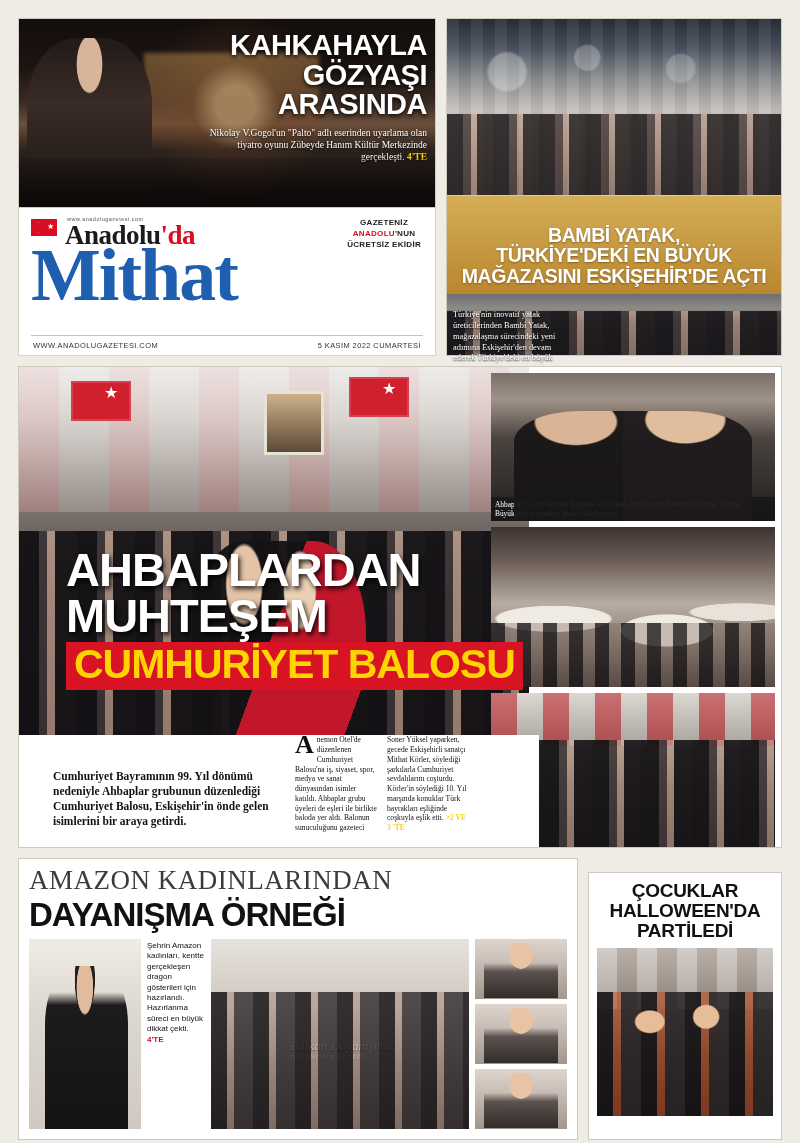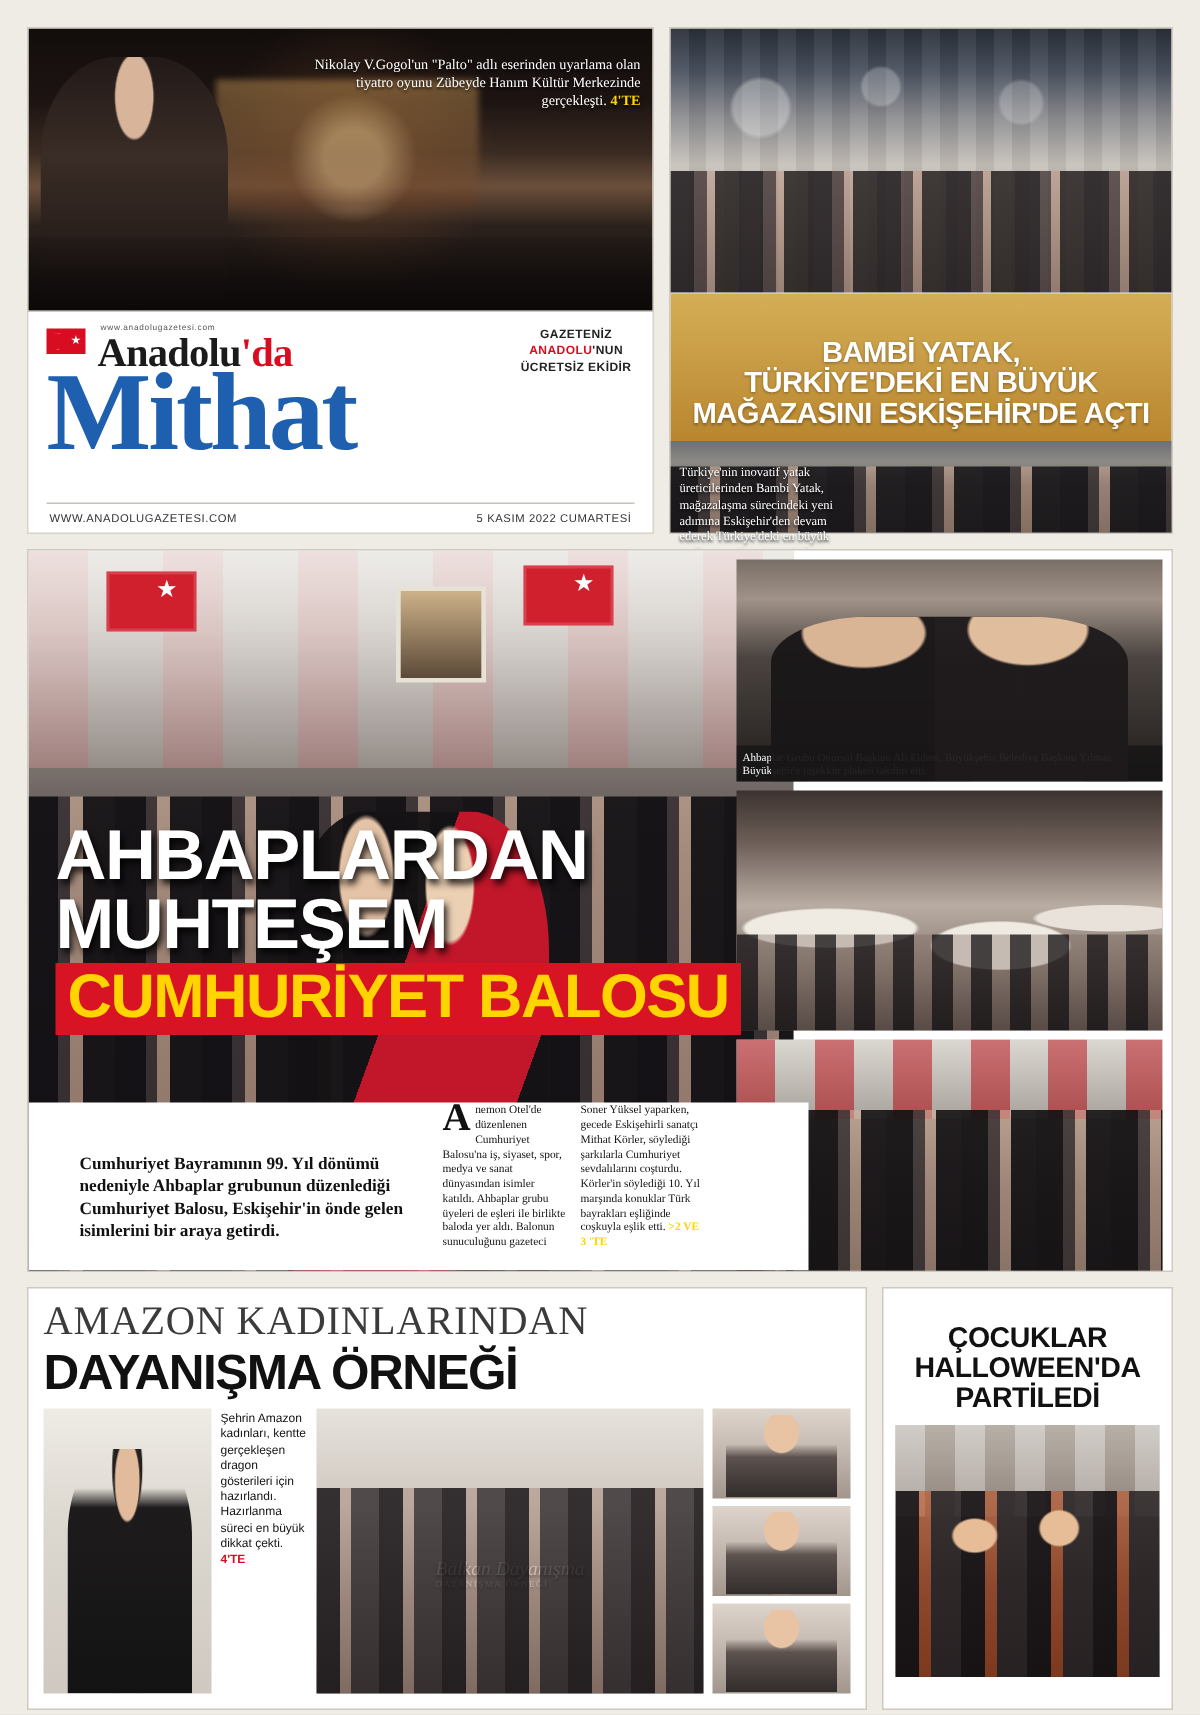--- a/index.html
+++ b/index.html
@@ -311,21 +311,21 @@
     font-family:"Liberation Serif", serif; font-size:8.4px; line-height:1.3; color:#fff;
     text-shadow:0 1px 2px rgba(0,0,0,.95);
   }
 
   
   .main-story {
     margin-top:10px; position:relative; height:482px;
     border:1px solid #cfc9c0; background:#fff; overflow:hidden;
   }
   .ms-big { position:absolute; left:0; top:0; width:510px; height:482px; }
-  .ms-headline { position:absolute; left:18px; top:180px; width:500px; z-index:5; }
+  .ms-headline { position:absolute; left:47px; top:180px; width:500px; z-index:5; }
   .ms-headline .h-l1, .ms-headline .h-l2 {
     font-family:"Liberation Sans", sans-serif; font-weight:bold; color:#fff;
     font-size:47px; line-height:.97; letter-spacing:-1px;
     text-shadow: 2px 3px 5px rgba(0,0,0,.85);
     display:block;
   }
   .ms-headline .h-l3 {
     display:inline-block; margin-top:4px;
     background:#d81324; color:#ffd400;
     font-family:"Liberation Sans", sans-serif; font-weight:bold;
@@ -374,21 +374,21 @@
   .bl-grid { display:flex; gap:6px; margin-top:8px; height:190px; }
   .bl-portrait { width:112px; position:relative; }
   .bl-text {
     width:58px; font-family:Liberation Sans, sans-serif; font-size:8px; line-height:1.3; color:#111;
     padding-top:2px;
   }
   .bl-group { flex:1; position:relative; }
   .bl-right { width:92px; display:flex; flex-direction:column; gap:5px; }
   .bl-right .photo { flex:1; position:relative; }
 
-  .br { flex:1; border:1px solid #cfc9c0; background:#fff; position:relative; padding:24px 8px 8px 8px; }
+  .br { flex:1; border:1px solid #cfc9c0; background:#fff; position:relative; padding:8px 8px 8px 8px;margin-top:14px; }
   .br h2 {
     font-family:"Liberation Sans", sans-serif; font-weight:bold; font-size:19px; line-height:1.06;
     color:#111; text-align:center; letter-spacing:-0.3px;
   }
   .br-photo { position:relative; height:168px; margin-top:7px; }
   .br-textbox {
     margin-top:6px; font-family:"Liberation Serif", serif; font-size:7.6px; line-height:1.3; color:#111;
   }
 </style>
 </head>
@@ -396,20 +396,24 @@
 
 <div class="page">
 
   <div class="top-row">
 
     <div class="top-left">
 
       <div class="photo lead-photo ph-theatre">
         <div class="ph-man-fur"></div>
         <div class="lead-head">
+          <h1>
+            <span>KAHKAHAYLA</span>
+            <span class="l2">GÖZYAŞI ARASINDA</span>
+          </h1>
           <div class="lead-text">
             <span>Nikolay V.Gogol'un "Palto" adlı eserinden uyarlama olan tiyatro oyunu Zübeyde Hanım Kültür Merkezinde gerçekleşti.</span>
             <span class="pg">4'TE</span>
           </div>
         </div>
       </div>
 
       <div class="masthead">
         <div class="mast-inner">
           <div class="mast-top">

